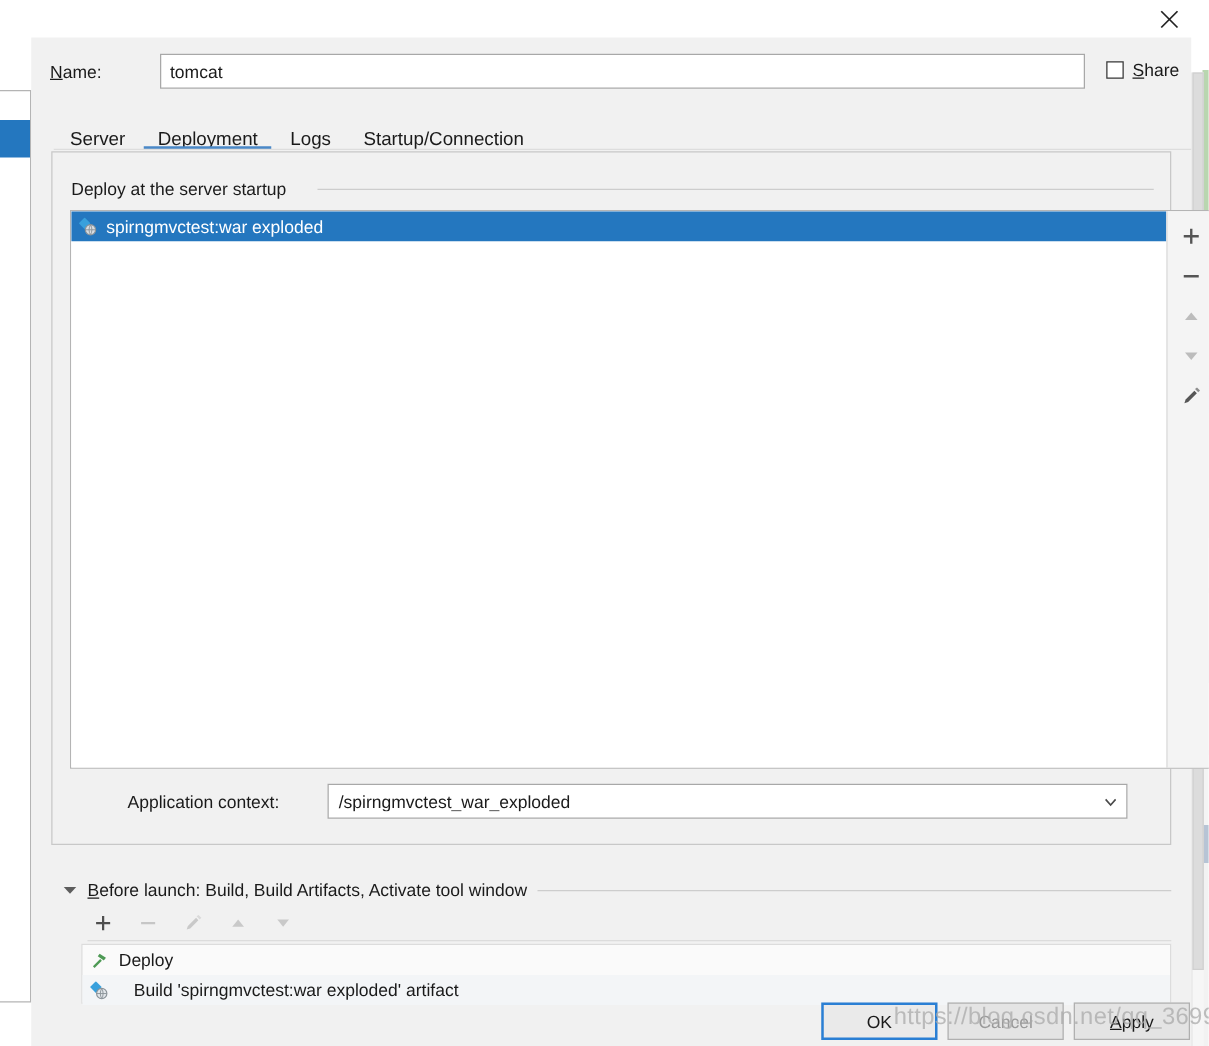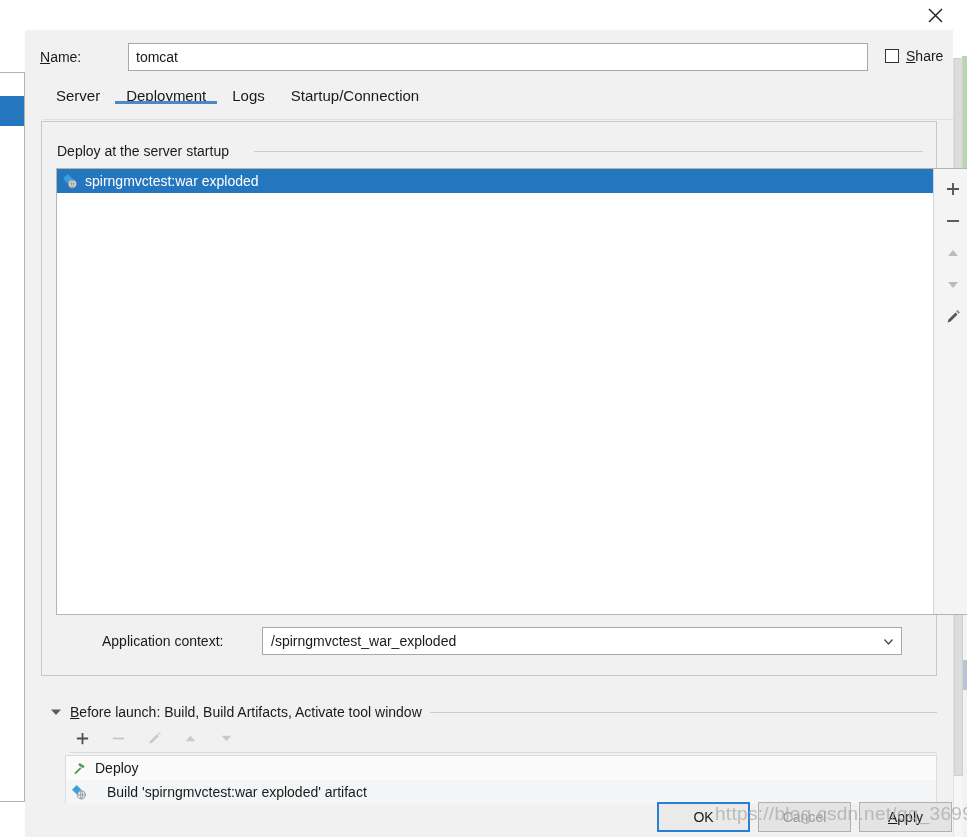--- a/index.html
+++ b/index.html
@@ -134,21 +134,21 @@
     border: 1px solid #333333;
   }
   #share-label { font-size: 14px; color: #1a1a1a; }
   #share-label u { text-decoration: underline; }
 
   
   #tabs {
     position: absolute;
     left: 18px; top: 57px;
     width: 910px; height: 33px;
-    display: flex; align-items: flex-start;
+    display: flex; align-items: flex-end;
   }
   .tab {
     position: relative;
     display: flex; align-items: center;
     padding: 0 13px;
     font-size: 15px;
     color: #1a1a1a;
     cursor: pointer;
     white-space: nowrap;
   }

